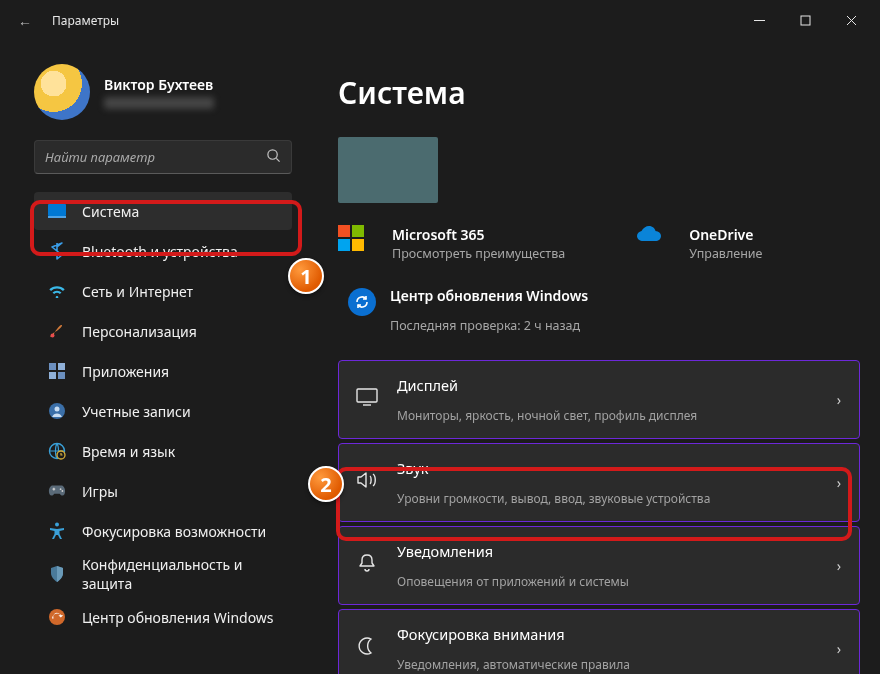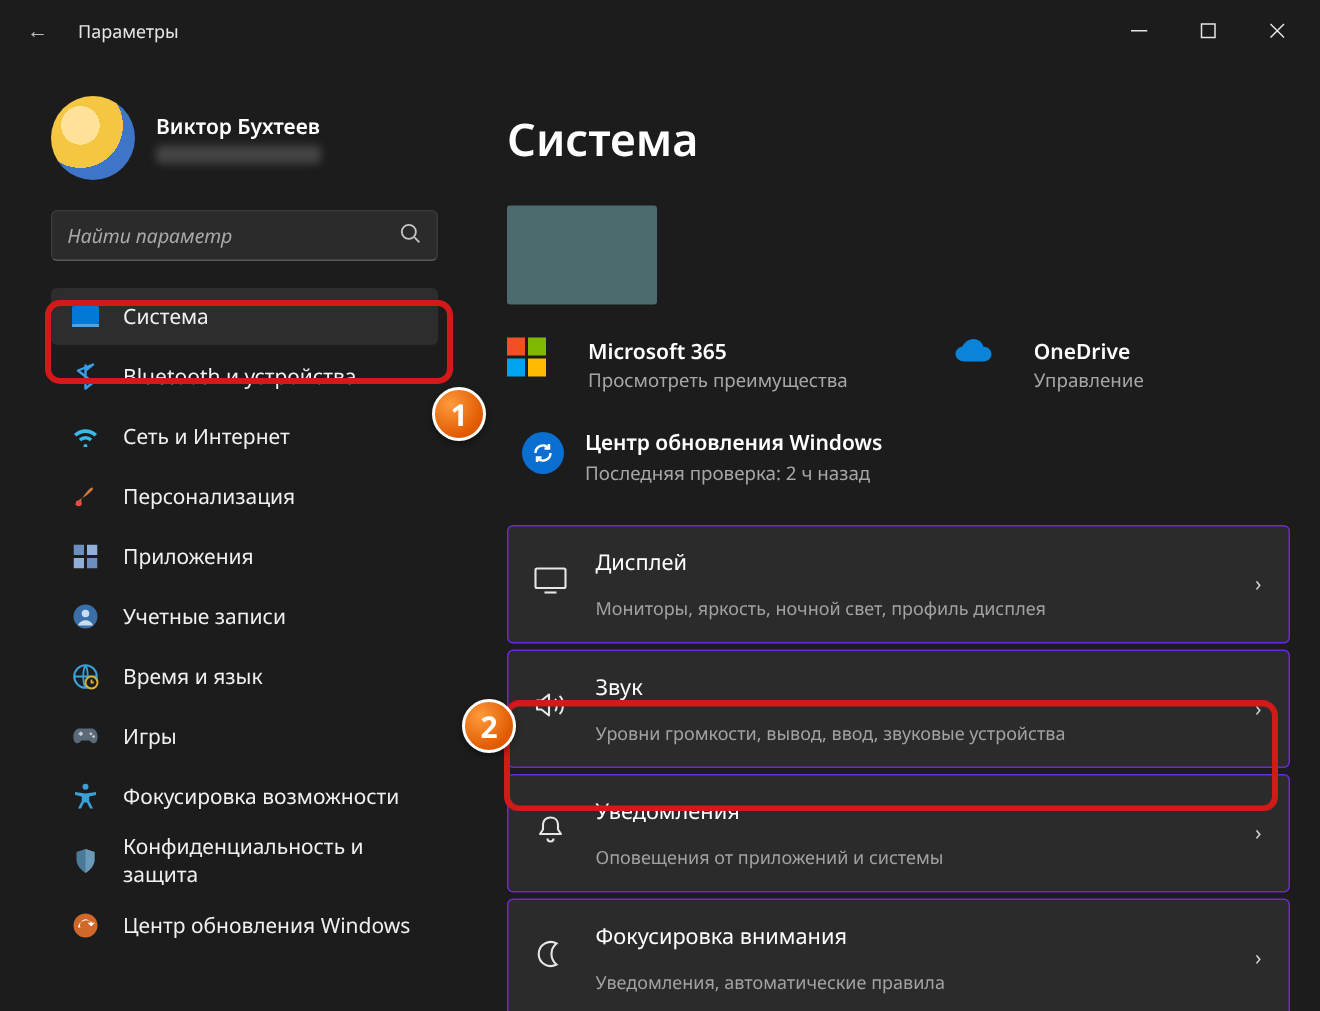--- a/index.html
+++ b/index.html
@@ -71,21 +71,21 @@
 
   .services { display: flex; gap: 70px; margin-bottom: 26px; }
   .svc { display: flex; gap: 28px; align-items: flex-start; }
   .svc-ico { width: 26px; height: 26px; flex-shrink: 0; }
   .svc .t { font-size: 14px; font-weight: 600; }
   .svc .s { font-size: 12.5px; color: #a6a6a6; margin-top: 1px; }
 
   .update-block { display: flex; gap: 14px; align-items: flex-start; margin-bottom: 26px; margin-left: 10px; }
   .upd-ico { width: 28px; height: 28px; border-radius: 50%; background: #0a6fd1; display: flex; align-items: center; justify-content: center; flex-shrink: 0; }
   .update-block .t { font-size: 14px; font-weight: 600; line-height: 1.2; }
-  .update-block .s { font-size: 12.5px; color: #a6a6a6; margin-top: 2px; }
+  .update-block .s { font-size: 12.5px; color: #a6a6a6; margin-top: 12px; }
 
   .card {
     background: #2b2b2b; border: 1px solid #6d28d9; border-radius: 4px;
     display: flex; align-items: center; gap: 18px; padding: 14px 18px 14px 16px;
     margin-bottom: 4px; position: relative;
   }
   .card .cicon { width: 24px; text-align: center; color: #e6e6e6; flex-shrink: 0; }
   .card .ctext { flex: 1; min-width: 0; }
   .card .ct { font-size: 14.5px; }
   .card .cs { font-size: 12px; color: #a2a2a2; margin-top: 12px; white-space: nowrap; overflow: hidden; text-overflow: ellipsis; }

